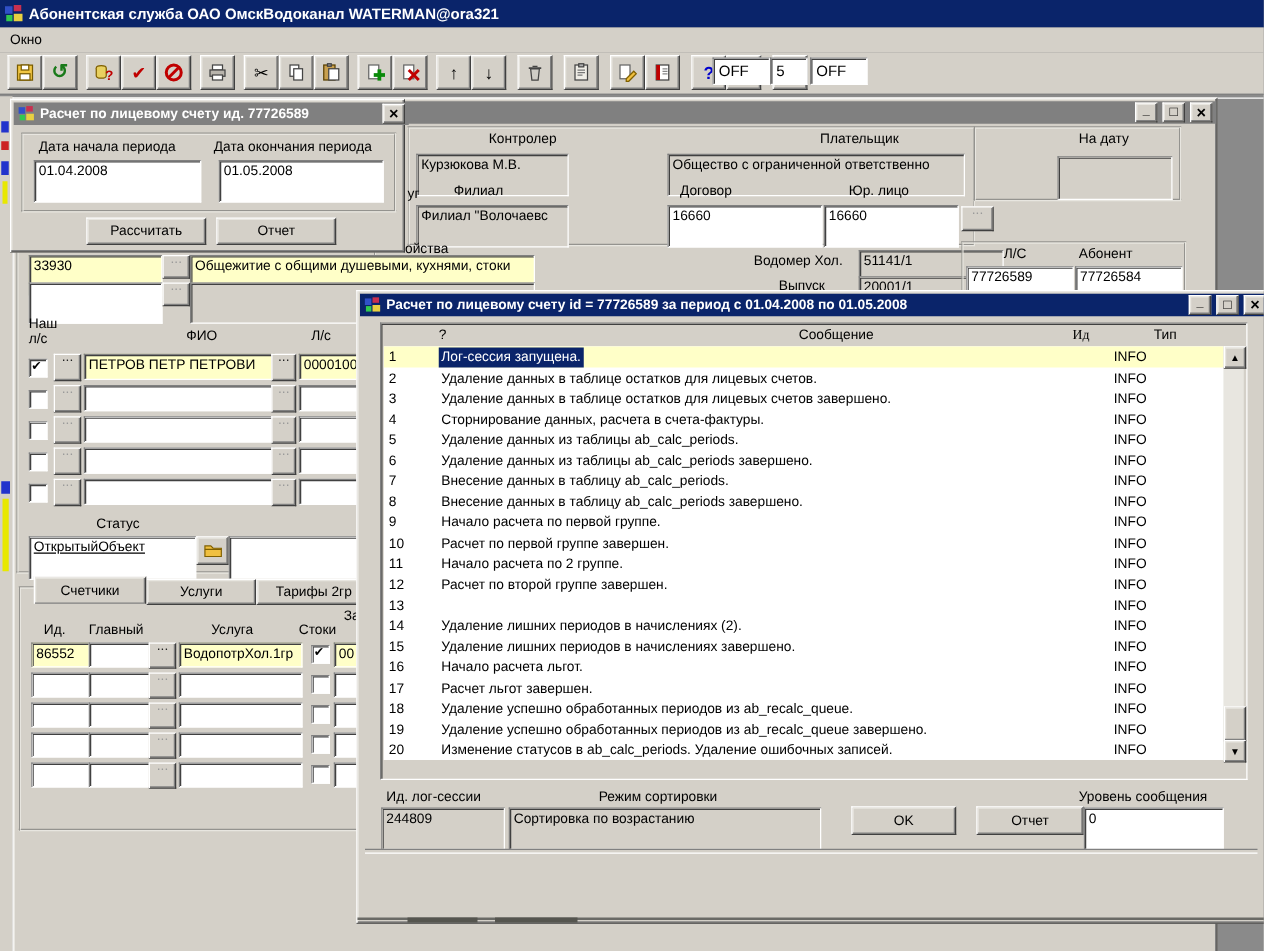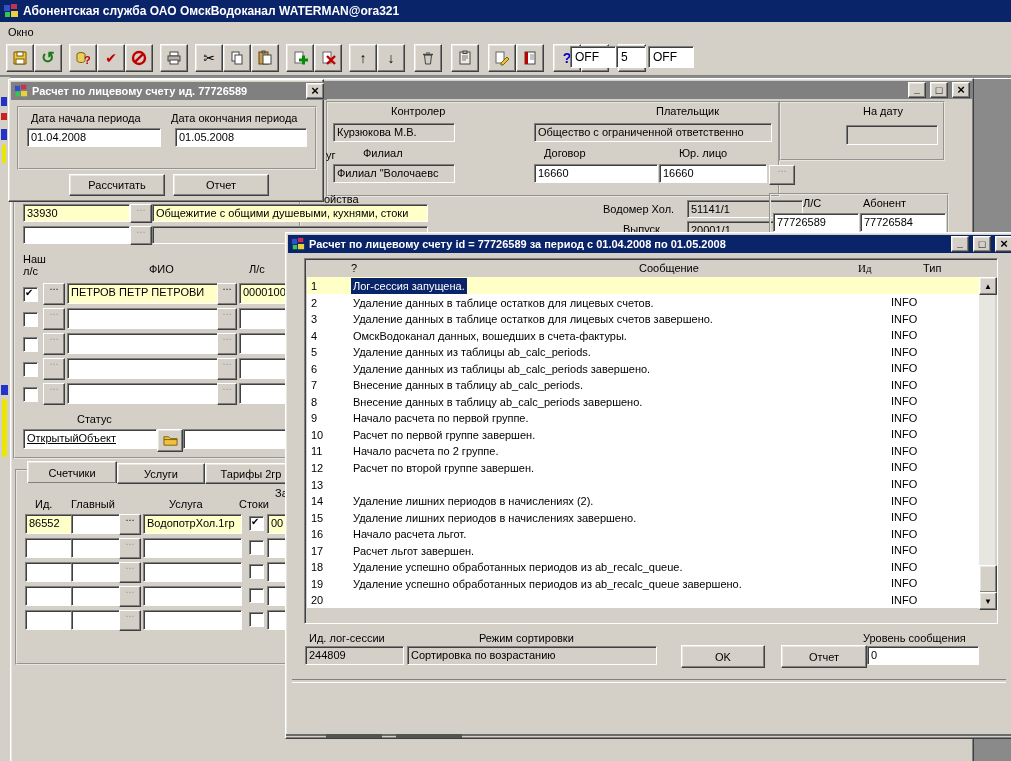--- a/index.html
+++ b/index.html
@@ -13,41 +13,41 @@
   .sunken{background:#fff;border:1px solid;border-color:#808080 #ffffff #ffffff #808080;box-shadow:inset 1px 1px 0 #404040;}
   .sunken.gray{background:#d4d0c8;}
   .sunken.yellow{background:#ffffc8;}
   .groove{border:2px groove #e8e6e0;}
   .btn{background:#d4d0c8;border:1px solid;border-color:#ffffff #404040 #404040 #ffffff;box-shadow:inset -1px -1px 0 #808080,inset 1px 1px 0 #e8e6e0;display:flex;align-items:center;justify-content:center;cursor:default;}
   .wb{width:16px;height:14px;font-size:10px;line-height:10px;font-weight:bold;color:#000;}
   .wb::after{position:relative;top:-1px;}
   .wb-min::after{content:"_";}
   .wb-max::after{content:"□";font-size:11px;top:0;}
   .wb-close::after{content:"×";font-size:13px;top:0;}
-  .fld{white-space:nowrap;overflow:hidden;padding:2px 3px 0 3px;}
+  .fld{white-space:nowrap;overflow:hidden;padding:2px 3px 15px 3px;}
   .lbl{white-space:nowrap;}
   .tbtn{width:26px;height:26px;}
   .tfld{background:#fff;border:1px solid;border-color:#808080 #fff #fff #808080;box-shadow:inset 1px 1px 0 #404040;padding:3px 4px 0 4px;font-size:12px;}
   .g{font-size:14px;line-height:14px;}
   .cb{width:13px;height:13px;background:#fff;border:1px solid;border-color:#808080 #ffffff #ffffff #808080;box-shadow:inset 1px 1px 0 #404040;position:relative;}
   .cb.on::after{content:"✔";position:absolute;left:1px;top:-1px;font-size:10px;color:#000;}
   .mini-btn{background:#d4d0c8;border:1px solid;border-color:#ffffff #404040 #404040 #ffffff;box-shadow:inset -1px -1px 0 #808080;text-align:center;}
   .mini-btn::after{content:"...";color:#9a9a9a;position:relative;top:-4px;letter-spacing:0;}
   .mini-btn.filled::after{color:#222;}
   .fldbox{background:#fff;border:1px solid;border-color:#808080 #ffffff #ffffff #808080;box-shadow:inset 1px 1px 0 #404040;overflow:hidden;white-space:nowrap;padding:2px 2px 0 3px;}
   .fldbox.filled{background:#ffffc8;}
   
   .log-rows{position:absolute;background:#fff;overflow:hidden;}
   .log-row{position:relative;height:16.55px;line-height:16px;white-space:nowrap;}
   .log-row:first-child{background:#ffffc8;}
   .log-row:first-child .c-msg{background:#0a246a;color:#fff;}
   .c-num{position:absolute;left:4px;top:1px;}
   .c-msg{position:absolute;left:44px;top:1px;padding:0 2px;}
   .c-id{position:absolute;left:520px;top:1px;}
-  .c-type{position:absolute;left:584px;top:1px;margin-top:16px;}
+  .c-type{position:absolute;left:584px;top:1px;}
   
   .prow{position:relative;height:25px;}
   .prow .cb{position:absolute;left:2px;top:5px;}
   .prow .b1{position:absolute;left:22px;top:1px;width:20px;height:20px;}
   .prow .fio{position:absolute;left:46px;top:1px;width:146px;height:17px;}
   .prow .b2{position:absolute;left:196px;top:1px;width:18px;height:20px;}
   .prow .ls{position:absolute;left:218px;top:1px;width:80px;height:17px;}
   .mrow{position:relative;height:24px;}
   .mrow .mid{position:absolute;left:4px;top:1px;width:40px;height:16px;}
   .mrow .mmain{position:absolute;left:50px;top:1px;width:42px;height:16px;}
@@ -461,21 +461,21 @@
         <span class="c-type">INFO</span>
       </div>
         <div class="log-row">
         <span class="c-num">3</span>
         <span class="c-msg">Удаление данных в таблице остатков для лицевых счетов завершено.</span>
         <span class="c-id"></span>
         <span class="c-type">INFO</span>
       </div>
         <div class="log-row">
         <span class="c-num">4</span>
-        <span class="c-msg">ОмскВодоканал данных, вошедших в счета-фактуры.</span>
+        <span class="c-msg">Сторнирование данных, расчета в счета-фактуры.</span>
         <span class="c-id"></span>
         <span class="c-type">INFO</span>
       </div>
         <div class="log-row">
         <span class="c-num">5</span>
         <span class="c-msg">Удаление данных из таблицы ab_calc_periods.</span>
         <span class="c-id"></span>
         <span class="c-type">INFO</span>
       </div>
         <div class="log-row">
@@ -556,20 +556,21 @@
         <span class="c-type">INFO</span>
       </div>
         <div class="log-row">
         <span class="c-num">19</span>
         <span class="c-msg">Удаление успешно обработанных периодов из ab_recalc_queue завершено.</span>
         <span class="c-id"></span>
         <span class="c-type">INFO</span>
       </div>
         <div class="log-row">
         <span class="c-num">20</span>
+        <span class="c-msg">Изменение статусов в ab_calc_periods. Удаление ошибочных записей.</span>
         <span class="c-id"></span>
         <span class="c-type">INFO</span>
       </div>
       </div>
 
     <div class="abs scroll-track" style="left:693px;top:44px;width:16px;height:331px;">
       <div class="btn" style="position:absolute;left:0;top:0;width:16px;height:16px;font-size:8px;">▲</div>
       <div class="raised" style="position:absolute;left:0;top:288px;width:16px;height:26px;"></div>
       <div class="btn" style="position:absolute;left:0;top:315px;width:16px;height:16px;font-size:8px;">▼</div>
     </div>

